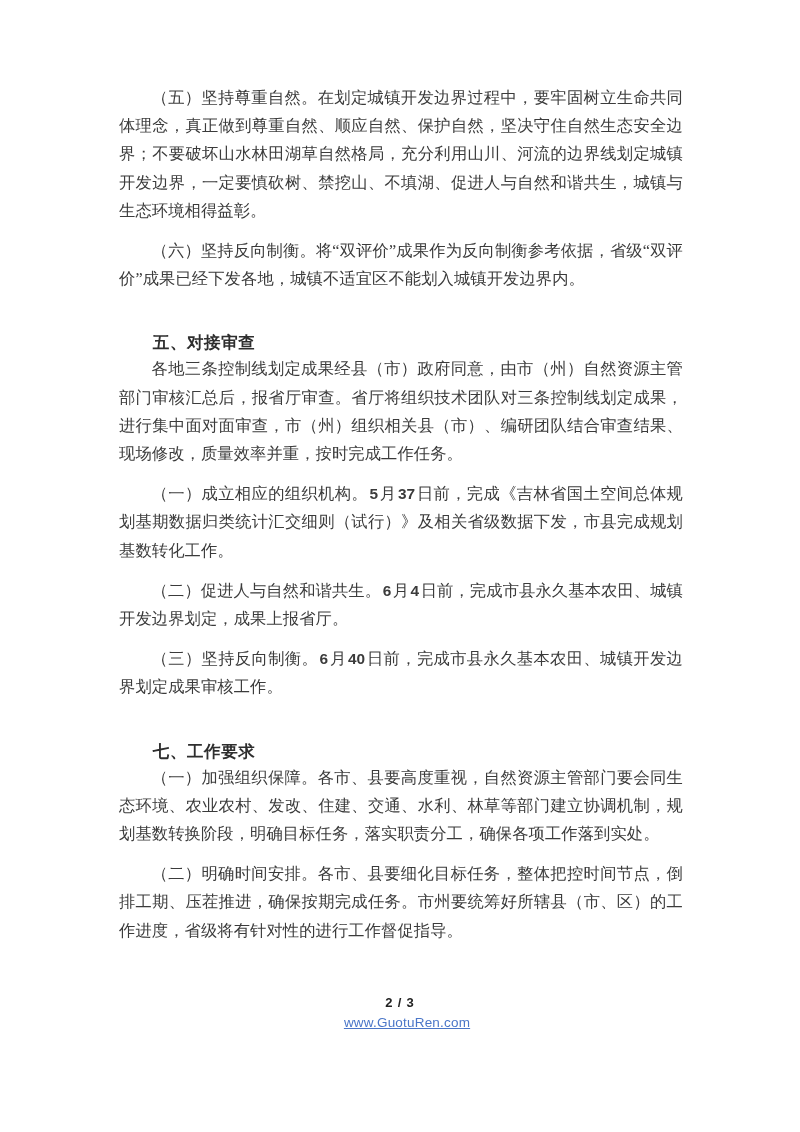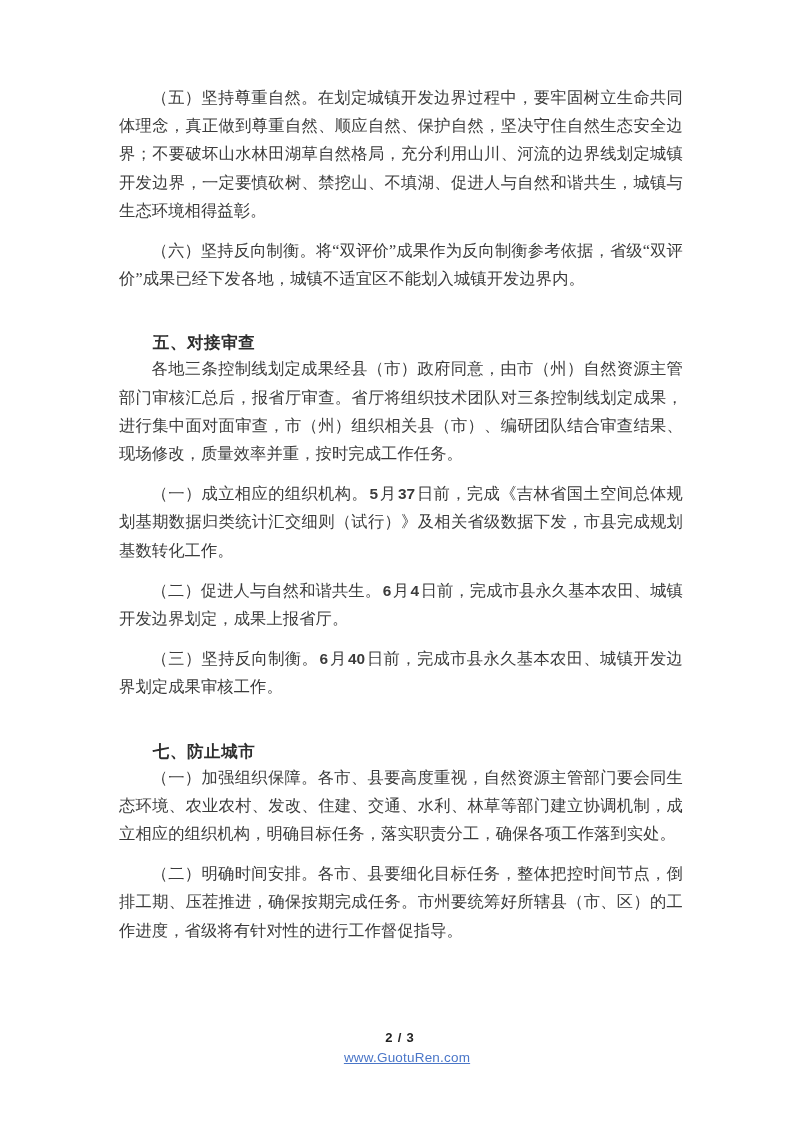--- a/index.html
+++ b/index.html
@@ -56,21 +56,21 @@
   .num {
     font-family: "Liberation Sans", "DejaVu Sans", sans-serif;
     font-weight: bold;
     font-size: 15.4px;
     padding: 0 1.5px;
     letter-spacing: 0px;
   }
   .footer {
     position: absolute;
     left: 0;
-    top: 1029px;
+    top: 994px;
     width: 800px;
     text-align: center;
   }
   .page-number {
     font-family: "Liberation Sans", "DejaVu Sans", sans-serif;
     font-size: 13px;
     font-weight: bold;
     color: #222222;
     letter-spacing: 0.8px;
     line-height: 17px;
@@ -105,23 +105,23 @@
     <p class="para sec-gap-after">各地三条控制线划定成果经县（市）政府同意，由市（州）自然资源主管部门审核汇总后，报省厅审查。省厅将组织技术团队对三条控制线划定成果，进行集中面对面审查，市（州）组织相关县（市）、编研团队结合审查结果、现场修改，质量效率并重，按时完成工作任务。</p>
 
 
     <p class="para sec-gap-after"><span>（一）成立相应的组织机构。</span><span class="num">5</span><span>月</span><span class="num">37</span><span>日前，完成《吉林省国土空间总体规划基期数据归类统计汇交细则（试行）》及相关省级数据下发，市县完成规划基数转化工作。</span></p>
 
     <p class="para"><span>（二）促进人与自然和谐共生。</span><span class="num">6</span><span>月</span><span class="num">4</span><span>日前，完成市县永久基本农田、城镇开发边界划定，成果上报省厅。</span></p>
 
     <p class="para"><span>（三）坚持反向制衡。</span><span class="num">6</span><span>月</span><span class="num">40</span><span>日前，完成市县永久基本农田、城镇开发边界划定成果审核工作。</span></p>
 
 
-    <h2 class="heading sec-gap-before">七、防止城市</h2>
+    <h2 class="heading sec-gap-before">七、工作要求</h2>
 
-    <p class="para sec-gap-after">（一）加强组织保障。各市、县要高度重视，自然资源主管部门要会同生态环境、农业农村、发改、住建、交通、水利、林草等部门建立协调机制，成立相应的组织机构，明确目标任务，落实职责分工，确保各项工作落到实处。</p>
+    <p class="para sec-gap-after">（一）加强组织保障。各市、县要高度重视，自然资源主管部门要会同生态环境、农业农村、发改、住建、交通、水利、林草等部门建立协调机制，规划基数转换阶段，明确目标任务，落实职责分工，确保各项工作落到实处。</p>
 
     <p class="para">（二）明确时间安排。各市、县要细化目标任务，整体把控时间节点，倒排工期、压茬推进，确保按期完成任务。市州要统筹好所辖县（市、区）的工作进度，省级将有针对性的进行工作督促指导。</p>
 
   </div>
 
   <div class="footer">
     <div class="page-number">2 / 3</div>
     <a class="site-link">www.GuotuRen.com</a>
   </div>
 

